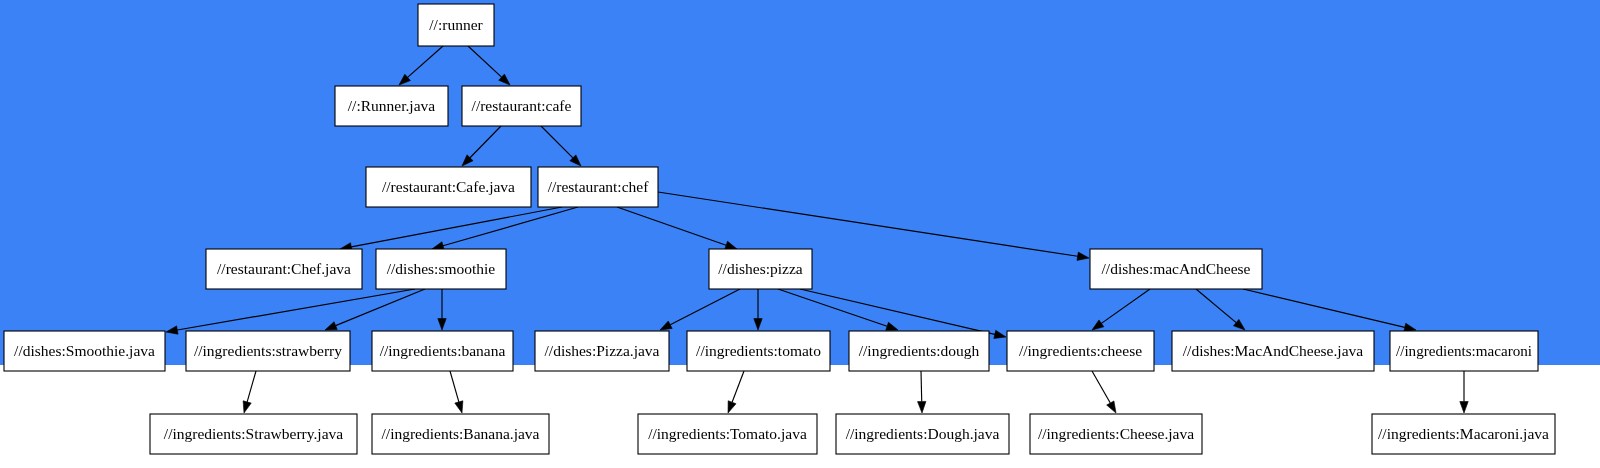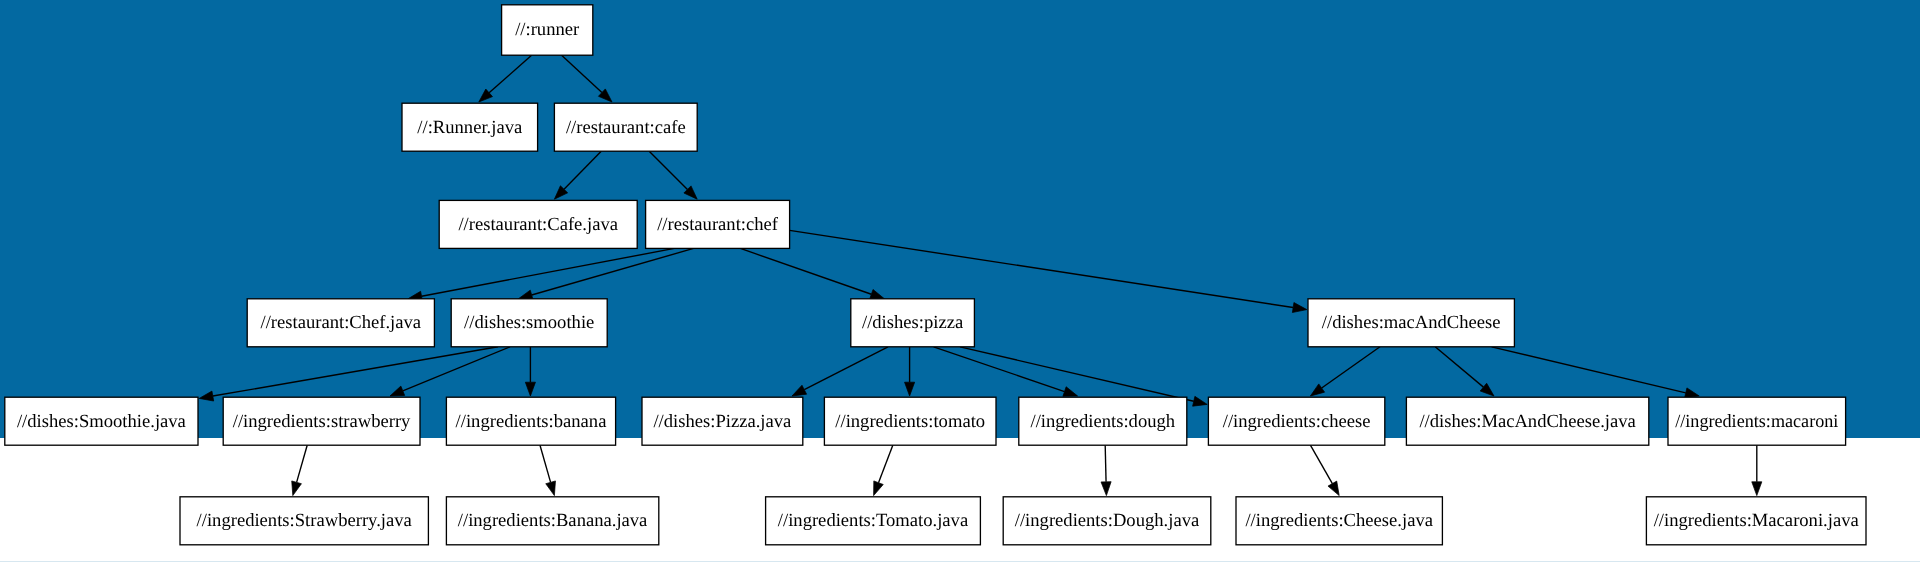--- a/index.html
+++ b/index.html
@@ -10,21 +10,21 @@
   body {
     width: 1600px;
     height: 468px;
     overflow: hidden;
     font-family: "Liberation Serif", "DejaVu Serif", serif;
   }
   #graph-root {
     position: relative;
     width: 1600px;
     height: 365px;
-    background: #0369a1;
+    background: #3b82f6;
     text-align: center;
   }
   svg.graph-canvas {
     position: absolute;
     top: 0;
     left: 0;
     width: 1600px;
     height: 468px;
     display: block;
   }

